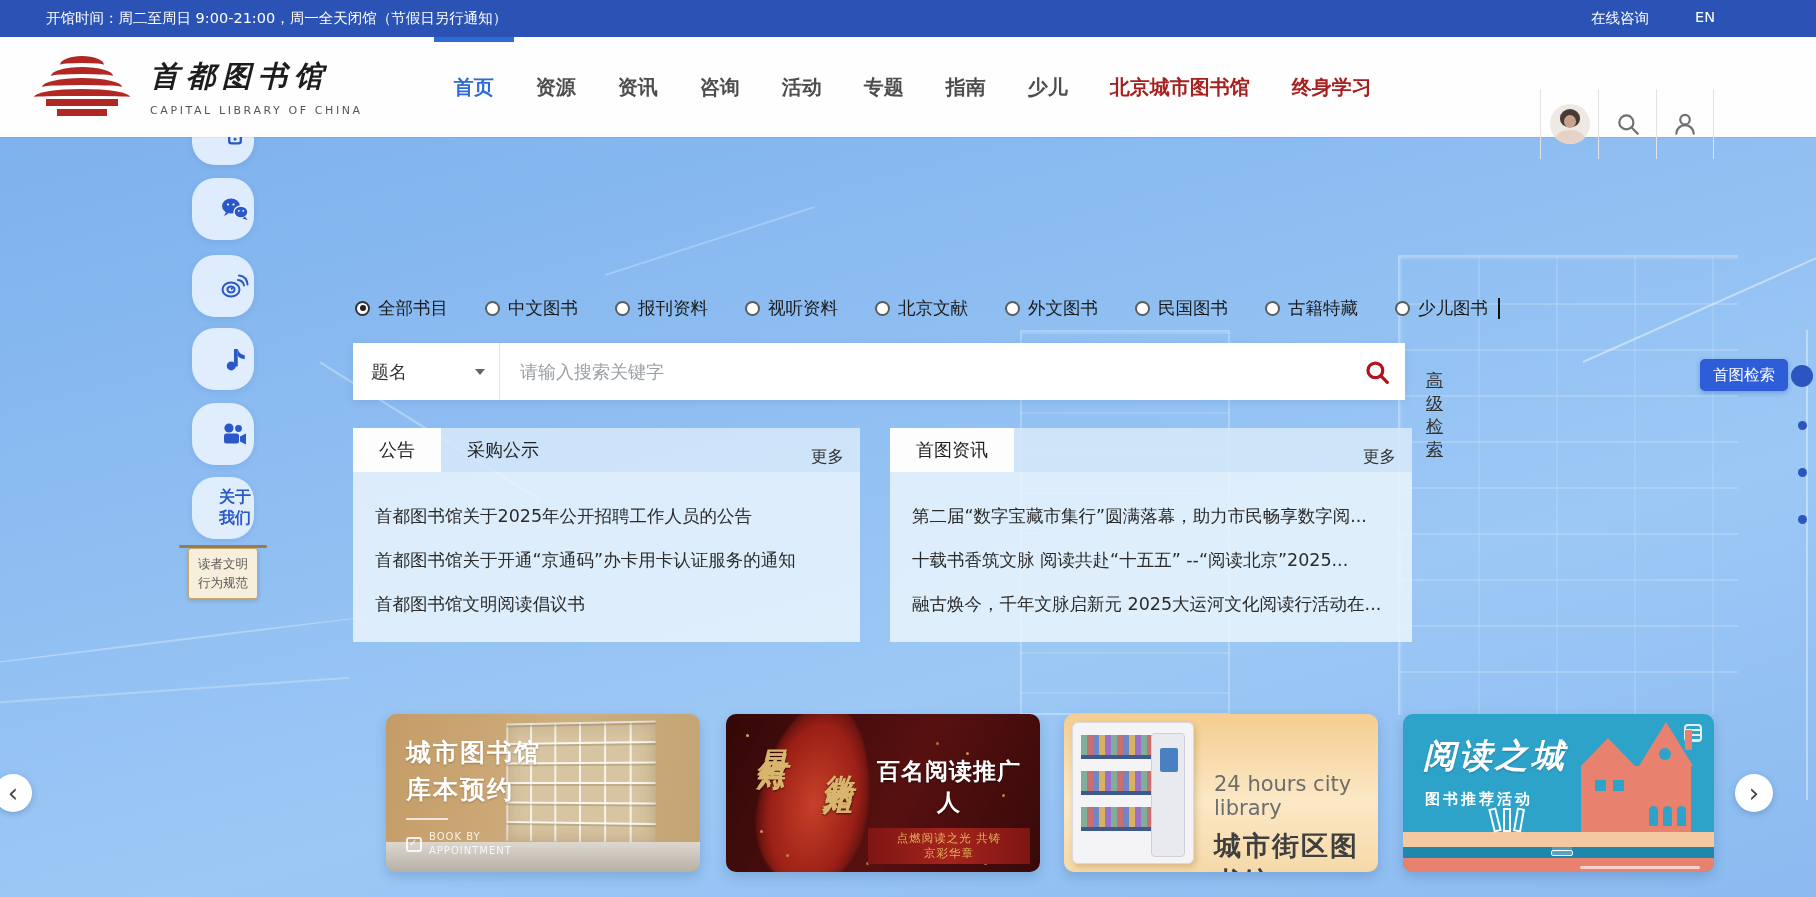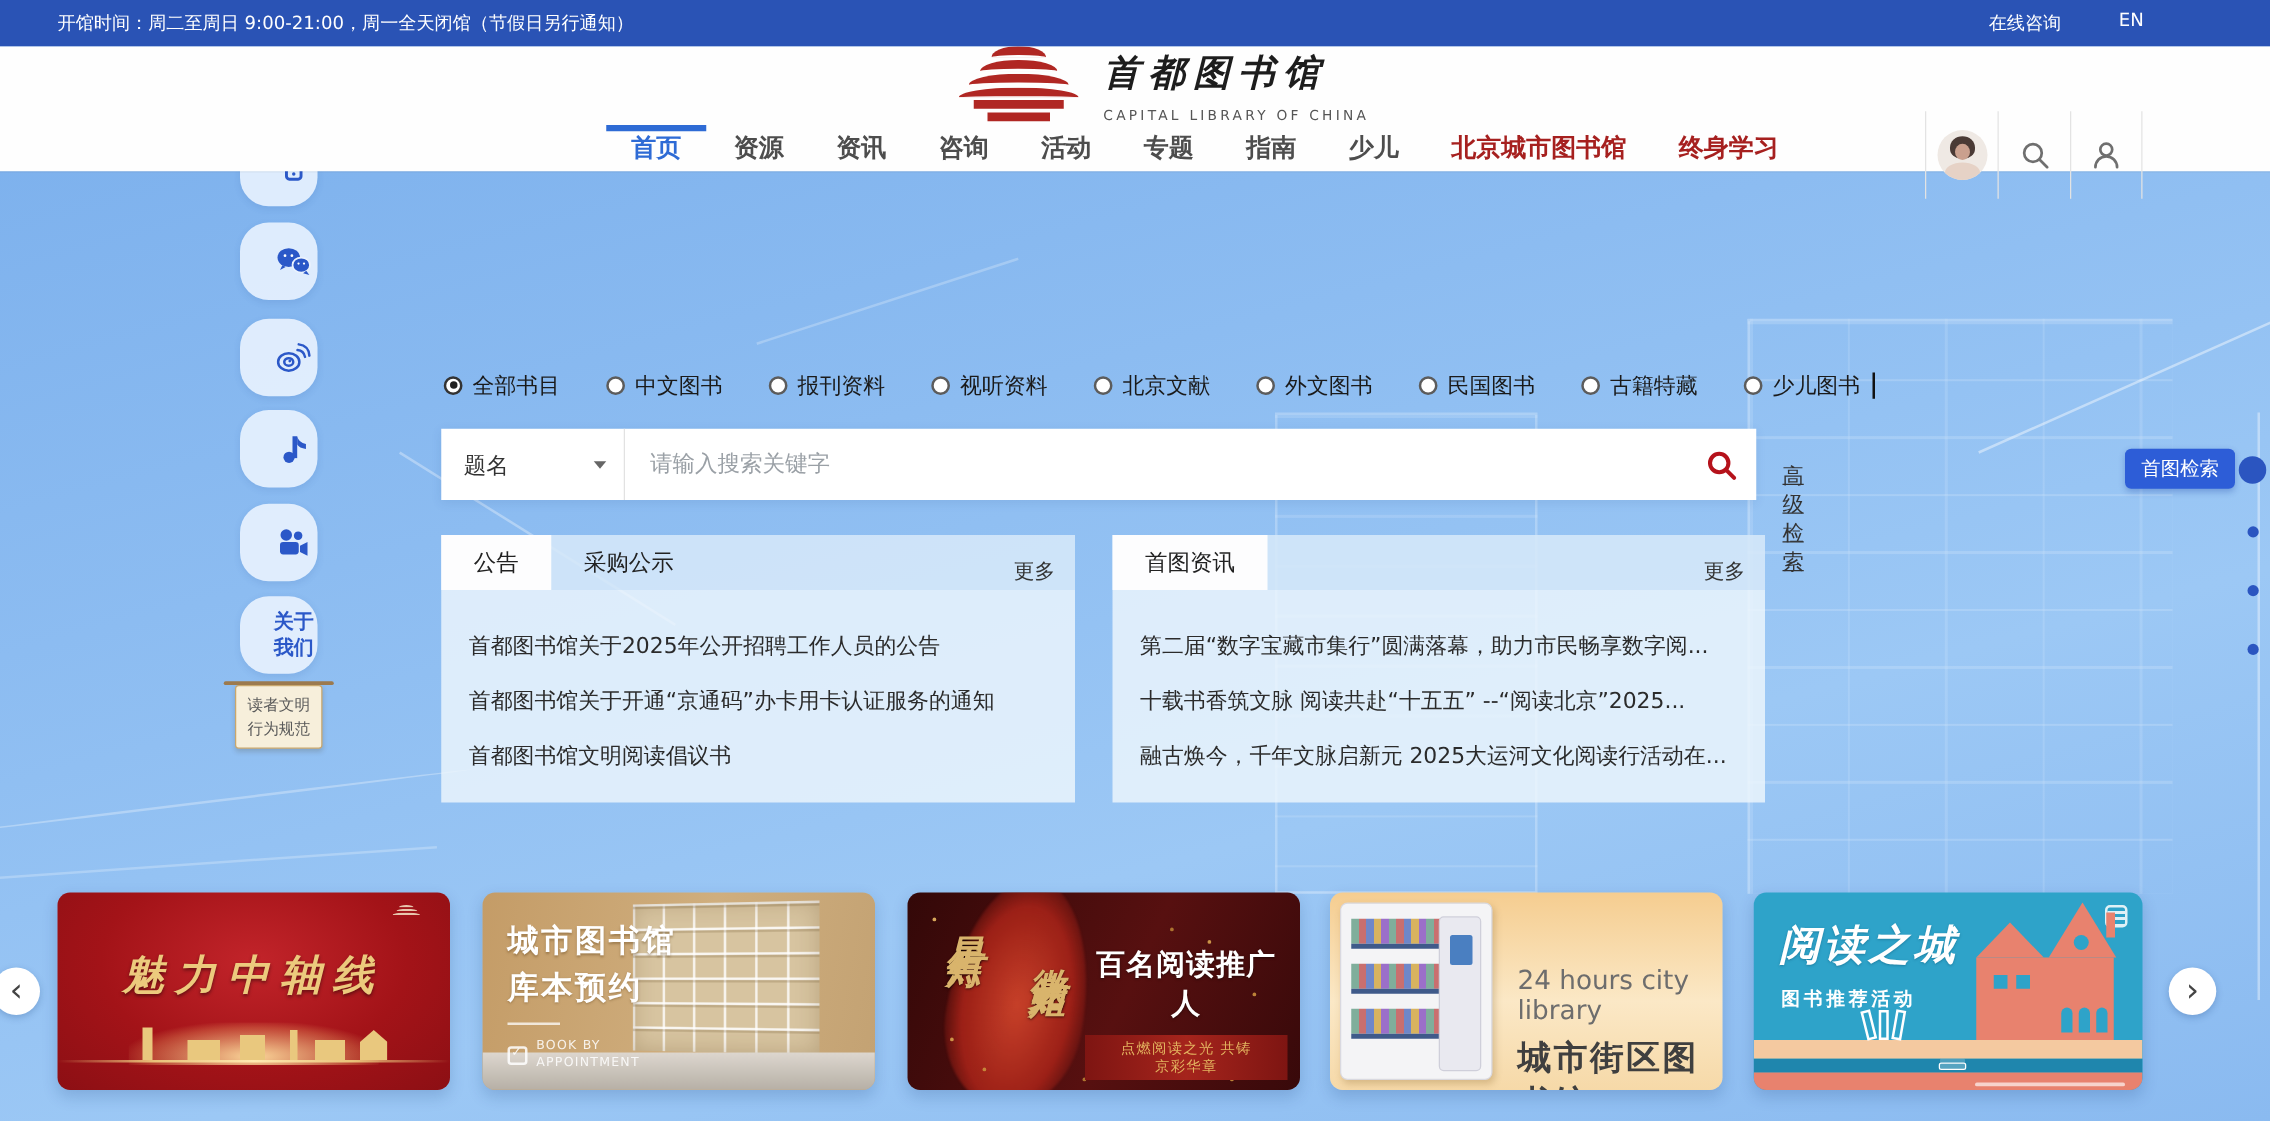--- a/index.html
+++ b/index.html
@@ -28,21 +28,21 @@
   .art-curve2 { left:-30px; top:690px; width:380px; height:2px; background:rgba(255,255,255,.45); transform:rotate(-4deg); }
 
   
   .topbar { position:absolute; top:0; left:0; width:1816px; height:37px; background:#2a53b5;
     color:#fff; display:flex; align-items:center; padding:0 101px 0 46px; font-size:14.5px; z-index:20; }
   .topbar-right { margin-left:auto; display:flex; gap:46px; }
   .topbar a { color:#fff; text-decoration:none; cursor:pointer; }
 
   
   .header { position:absolute; top:37px; left:0; width:1816px; height:100px; background:#fefefe;
-    display:flex; align-items:center; padding-left:42px; z-index:10; box-shadow:0 1px 0 rgba(0,0,0,.05);flex-direction:column; }
+    display:flex; align-items:center; padding-left:30px; z-index:10; box-shadow:0 1px 0 rgba(0,0,0,.05); }
   .logo { display:flex; align-items:center; cursor:pointer; }
   .logo-mark { width:104px; display:flex; flex-direction:column; align-items:center; }
   .logo-mark i { display:block; border-top:7px solid #b02723; border-radius:50% 50% 0 0 / 100% 100% 0 0; margin-bottom:2px; }
   .logo-mark i:nth-child(1){ width:44px; height:9px; }
   .logo-mark i:nth-child(2){ width:62px; height:9px; }
   .logo-mark i:nth-child(3){ width:80px; height:9px; }
   .logo-mark i:nth-child(4){ width:96px; height:8px; }
   .logo-mark b { display:block; background:#b02723; height:7px; margin-bottom:3px; }
   .logo-mark b:nth-child(5){ width:72px; }
   .logo-mark b:nth-child(6){ width:50px; }
@@ -432,36 +432,20 @@
   </div>
   <ul class="panel-body">
     <li class="news-item">第二届“数字宝藏市集行”圆满落幕，助力市民畅享数字阅...</li>
     <li class="news-item">十载书香筑文脉 阅读共赴“十五五” --“阅读北京”2025...</li>
     <li class="news-item">融古焕今，千年文脉启新元 2025大运河文化阅读行活动在...</li>
   </ul>
 </div>
 
 <div class="carousel">
 
-  <div class="banner b1">
-    <div class="b1-logo">
-        <i></i>
-        <i></i>
-        <i></i>
-      </div>
-    <div class="b1-title">魅力中轴线</div>
-    <div class="b1-glow"></div>
-    <div class="b1-b" style="left:68px;top:108px;width:8px;height:26px"></div>
-    <div class="b1-b" style="left:104px;top:118px;width:26px;height:16px"></div>
-    <div class="b1-b" style="left:146px;top:114px;width:20px;height:20px"></div>
-    <div class="b1-b" style="left:186px;top:110px;width:6px;height:24px"></div>
-    <div class="b1-b" style="left:206px;top:118px;width:24px;height:16px"></div>
-    <div class="b1-b" style="left:242px;top:110px;width:22px;height:24px;clip-path:polygon(50% 0,100% 40%,100% 100%,0 100%,0 40%)"></div>
-    <div class="b1-skyline"></div>
-  </div>
 
   <div class="banner b2">
     <div class="b2-wall"></div>
     <div class="b2-floor"></div>
     <div class="b2-text">
       <div class="b2-t1">城市图书馆</div>
       <div class="b2-t2">库本预约</div>
       <div class="b2-div"></div>
       <div class="b2-tag">
         <span class="b2-cal"></span>

